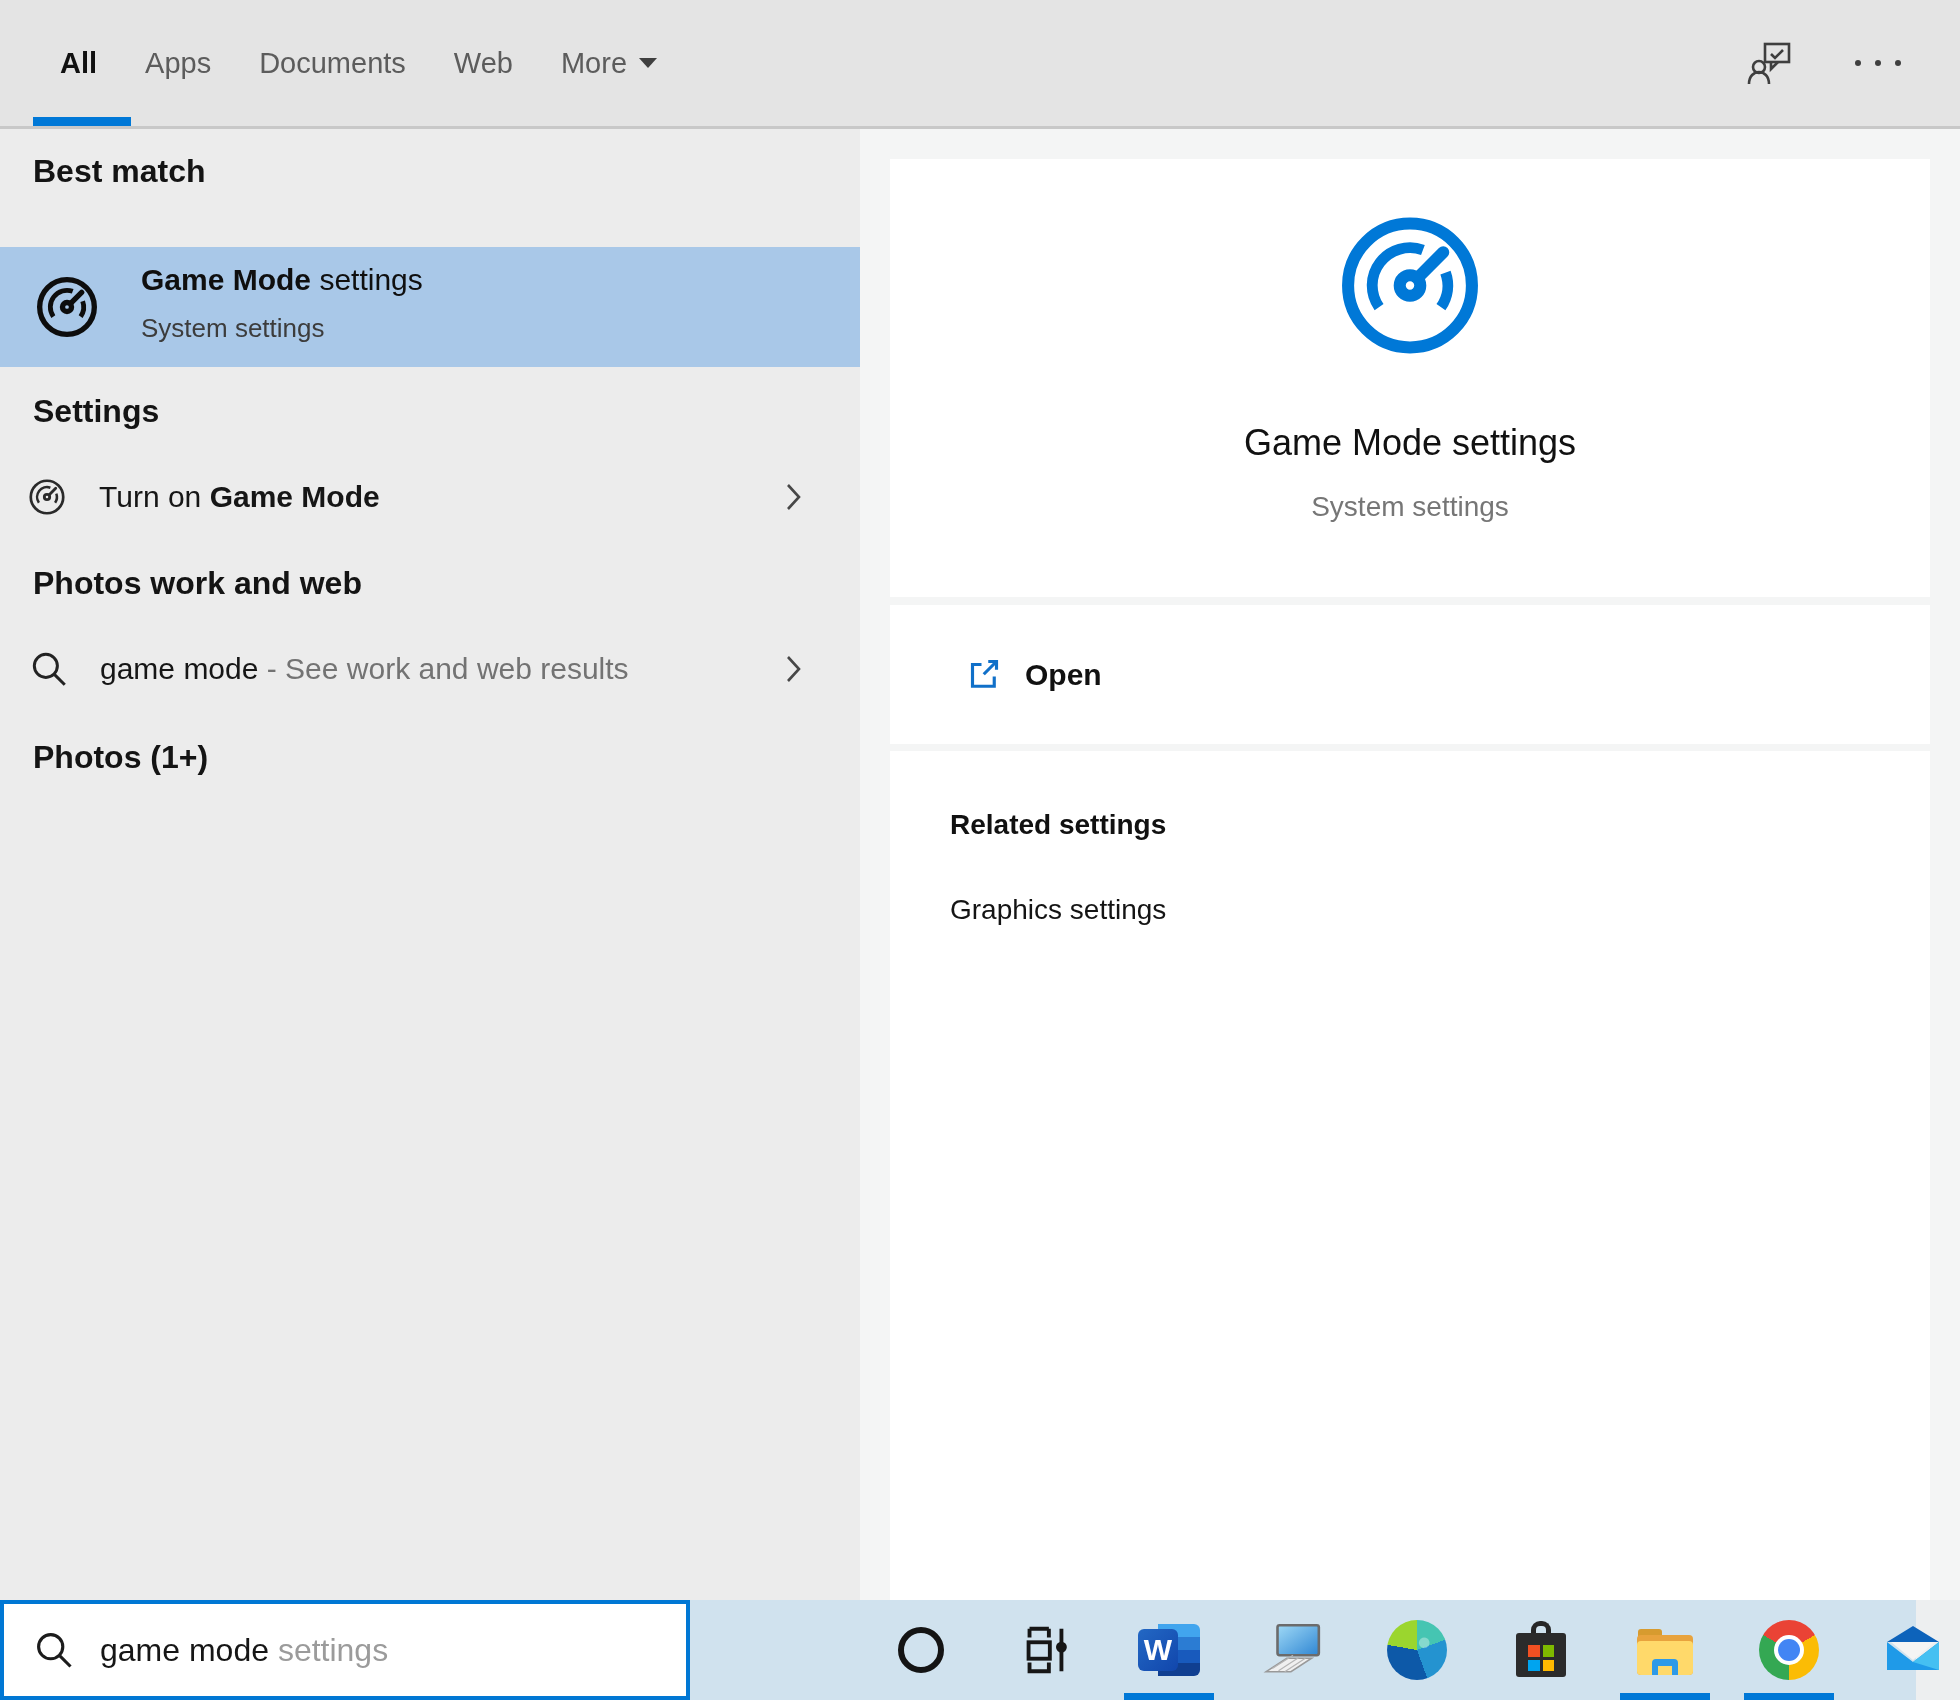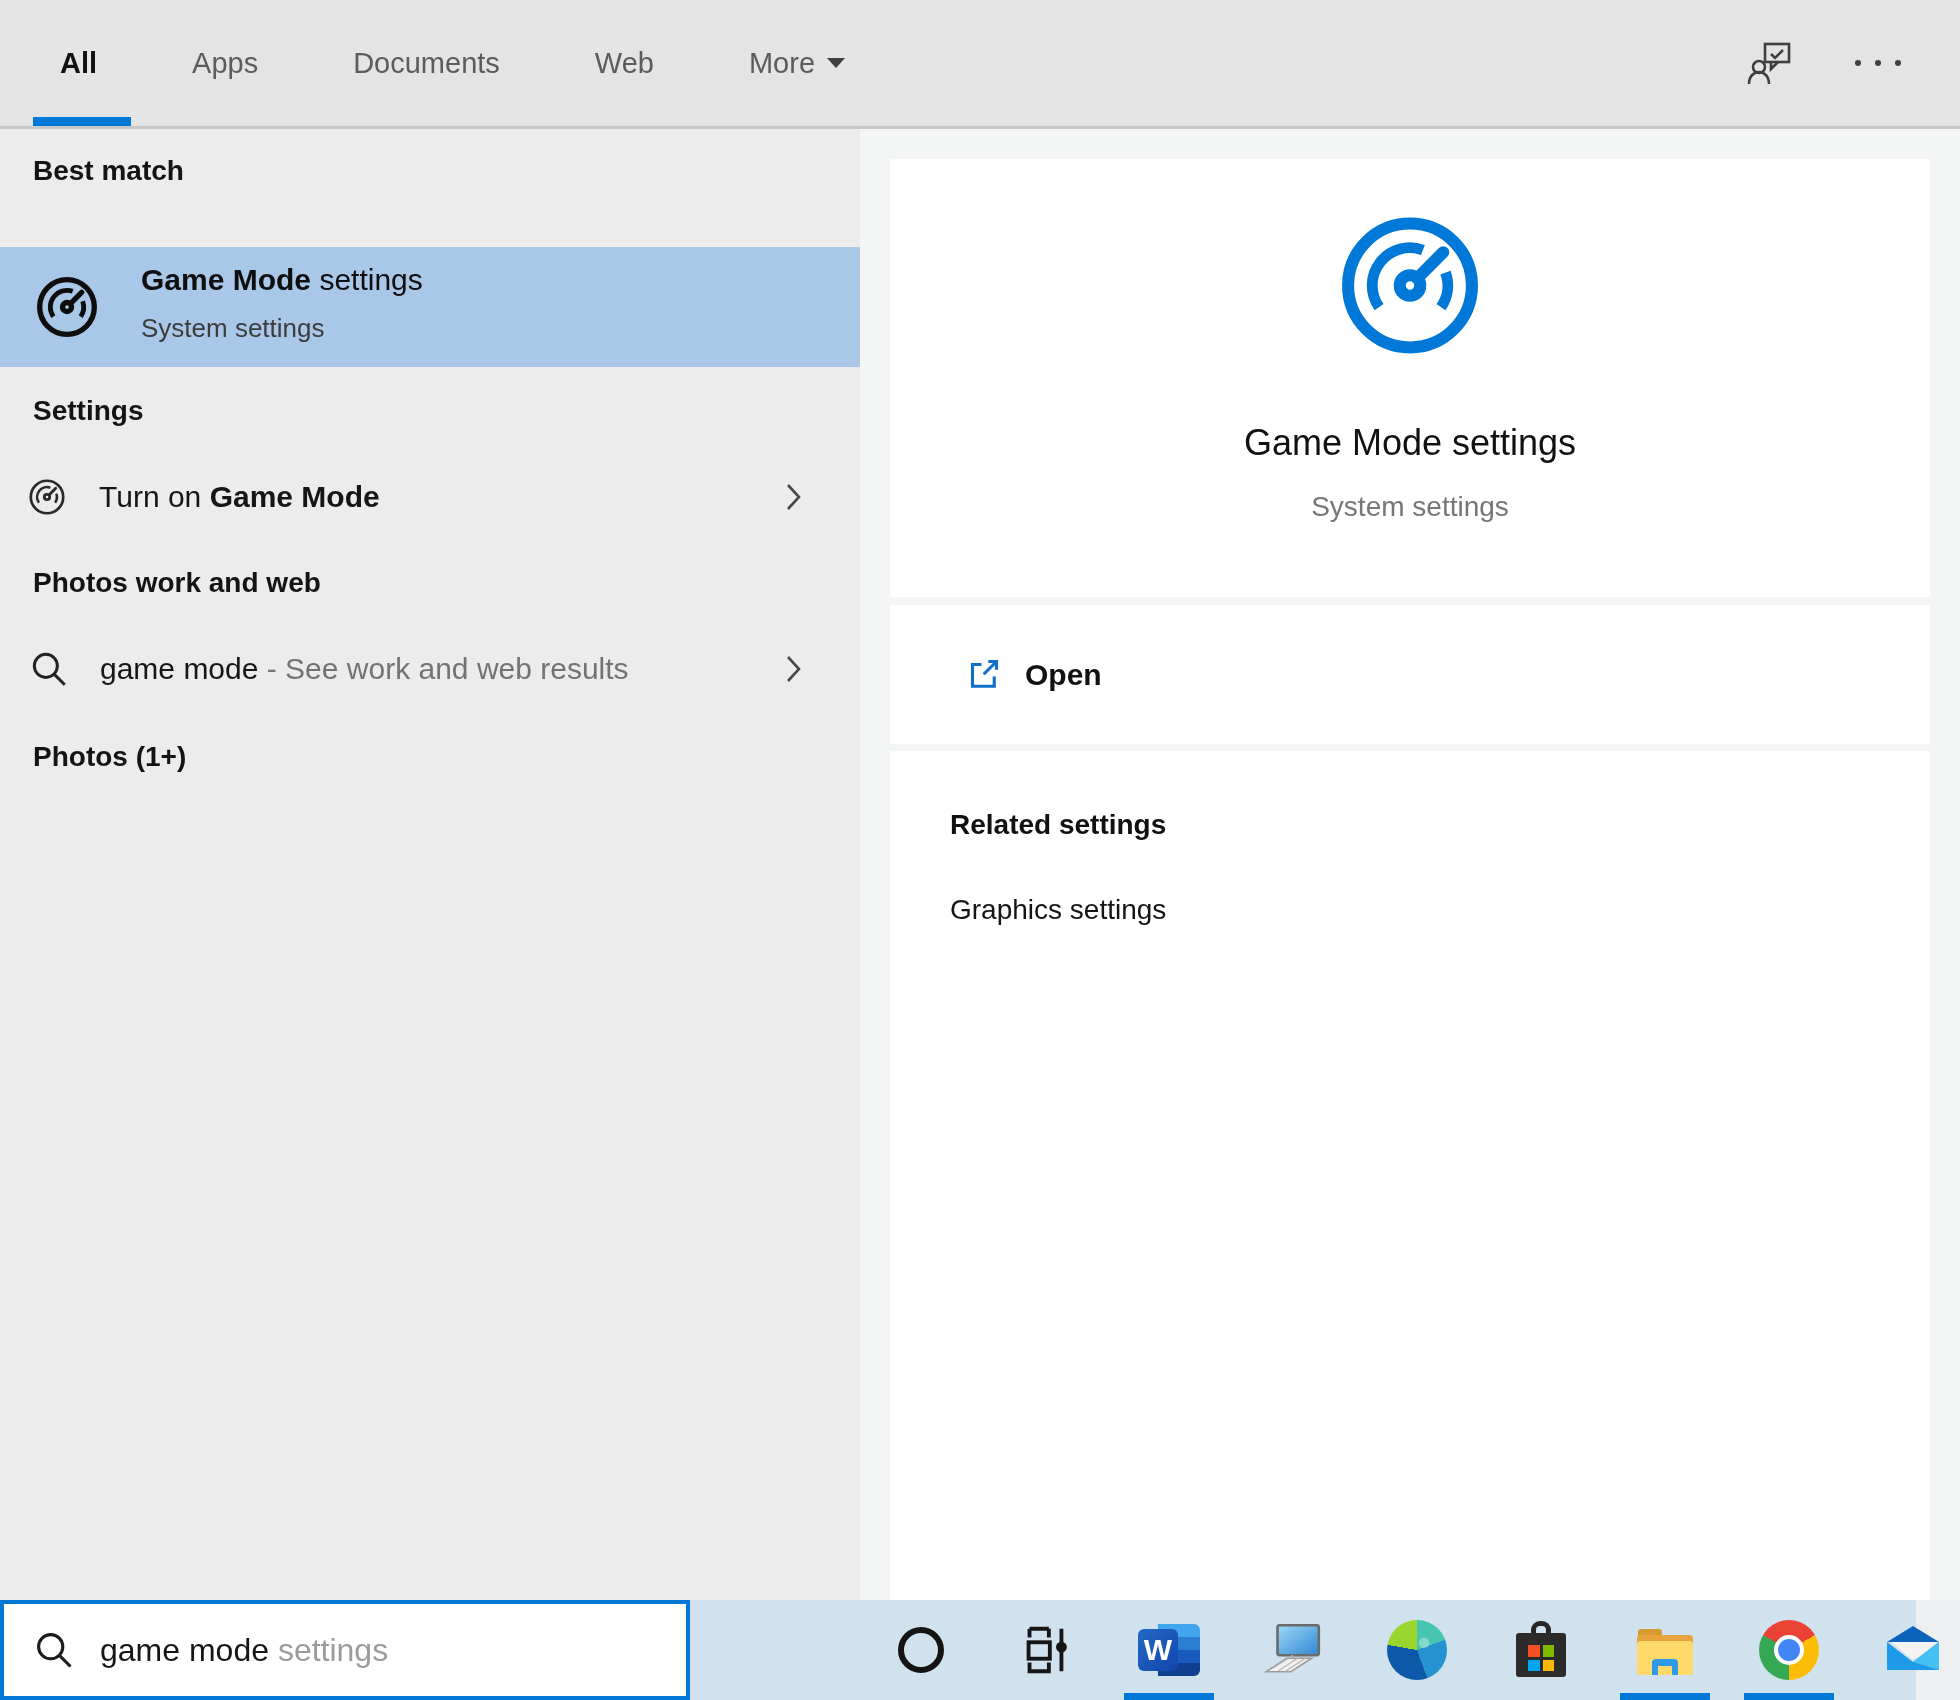--- a/index.html
+++ b/index.html
@@ -5,21 +5,21 @@
   * { margin:0; padding:0; box-sizing:border-box; }
   html,body { width:1960px; height:1700px; overflow:hidden;
     font-family:"Liberation Sans", sans-serif; background:#f4f5f5; }
 
   
   .tabbar { position:absolute; left:0; top:0; width:1960px; height:126px;
     background:#e4e4e4; }
   .tabbar-sep { position:absolute; left:0; top:126px; width:1960px; height:3px;
     background:#c8c8c8; }
   .tabs { position:absolute; left:60px; top:0; height:126px; display:flex;
-    align-items:center; gap:95px; }
+    align-items:center; gap:48px; }
   .tab { font-size:29px; color:#5c5c5c; cursor:pointer; display:flex;
     align-items:center; gap:12px; }
   .tab.active { color:#111; font-weight:bold; }
   .tab-underline { position:absolute; left:33px; bottom:0; width:98px; height:9px;
     background:#0078d7; }
   .more-arrow { width:0; height:0; border-left:9px solid transparent;
     border-right:9px solid transparent; border-top:10px solid #3f3f3f; }
   .topbtn { position:absolute; top:0; height:126px; width:70px; display:flex;
     align-items:center; justify-content:center; cursor:pointer; }
   .topbtn.feedback { left:1735px; }
@@ -27,21 +27,21 @@
   .dots { display:flex; gap:14px; }
   .dots i { width:6px; height:6px; border-radius:50%; background:#3f3f3f; }
 
   
   .content { position:absolute; left:0; top:129px; width:1960px; height:1471px; }
   .leftpanel { position:absolute; left:0; top:0; width:860px; height:1471px;
     background:#ececec; }
   .rightpane { position:absolute; left:860px; top:0; width:1100px; height:1471px;
     background:#f4f5f5; }
 
-  .sec-header { position:absolute; left:33px; font-size:28px; font-weight:bold;
+  .sec-header { position:absolute; left:33px; font-size:32px; font-weight:bold;
     color:#141414; line-height:32px; }
 
   .bm-row { position:absolute; left:0; top:118px; width:860px; height:120px;
     background:#a9c8e8; cursor:pointer; }
   .bm-icon { position:absolute; left:35px; top:28px; }
   .bm-title { position:absolute; left:141px; top:16px; font-size:30px; color:#0f0f0f; }
   .bm-title b { font-weight:bold; }
   .bm-sub { position:absolute; left:141px; top:66px; font-size:26px; color:#3c3c3c; }
 
   .list-row { position:absolute; left:0; width:860px; height:88px; cursor:pointer;padding-left:40px; }

